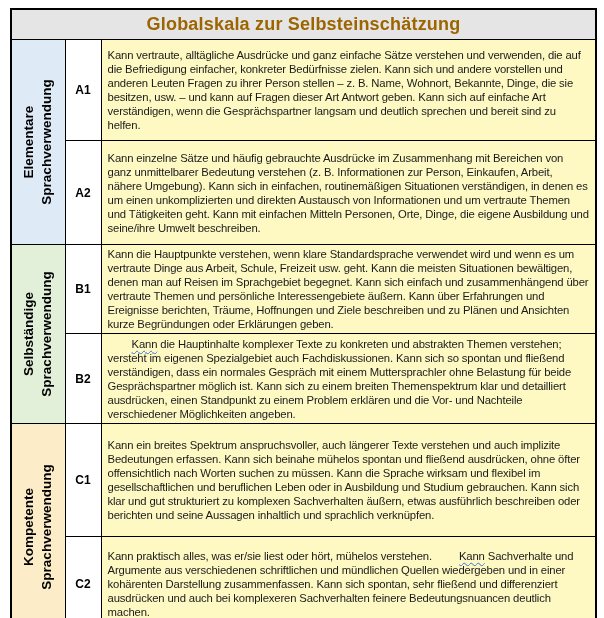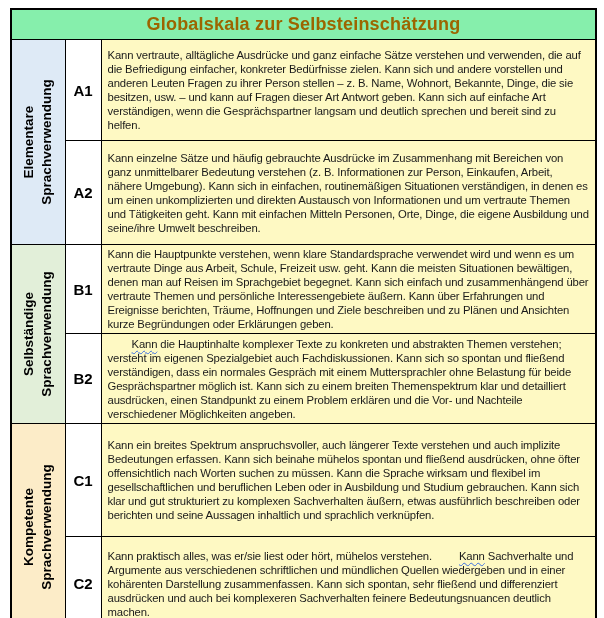--- a/index.html
+++ b/index.html
@@ -21,21 +21,21 @@
     table-layout: fixed;
     width: 587px;
     border: 2px solid #000;
   }
   td {
     border: 1px solid #000;
     overflow: hidden;
   }
   .title-cell {
     height: 27px;
-    background: #86efac;
+    background: #e5e5e5;
     color: #9C6500;
     font-weight: bold;
     font-size: 18px;
     text-align: center;
     vertical-align: middle;
     letter-spacing: 0.2px;
   }
   .cat-cell {
     position: relative;
     width: 54px;
@@ -53,21 +53,21 @@
     font-weight: bold;
     font-size: 13.5px;
     line-height: 1.35;
     color: #000;
   }
   .level-cell {
     width: 36px;
     text-align: center;
     vertical-align: middle;
     font-weight: bold;
-    font-size: 15px;
+    font-size: 12px;
     background: #fff;
     color: #000;
   }
   .desc-cell {
     vertical-align: middle;
     background: #fef9c3;
     padding: 2px 6px;
     font-size: 11.3px;
     letter-spacing: -0.15px;
     line-height: 14px;

